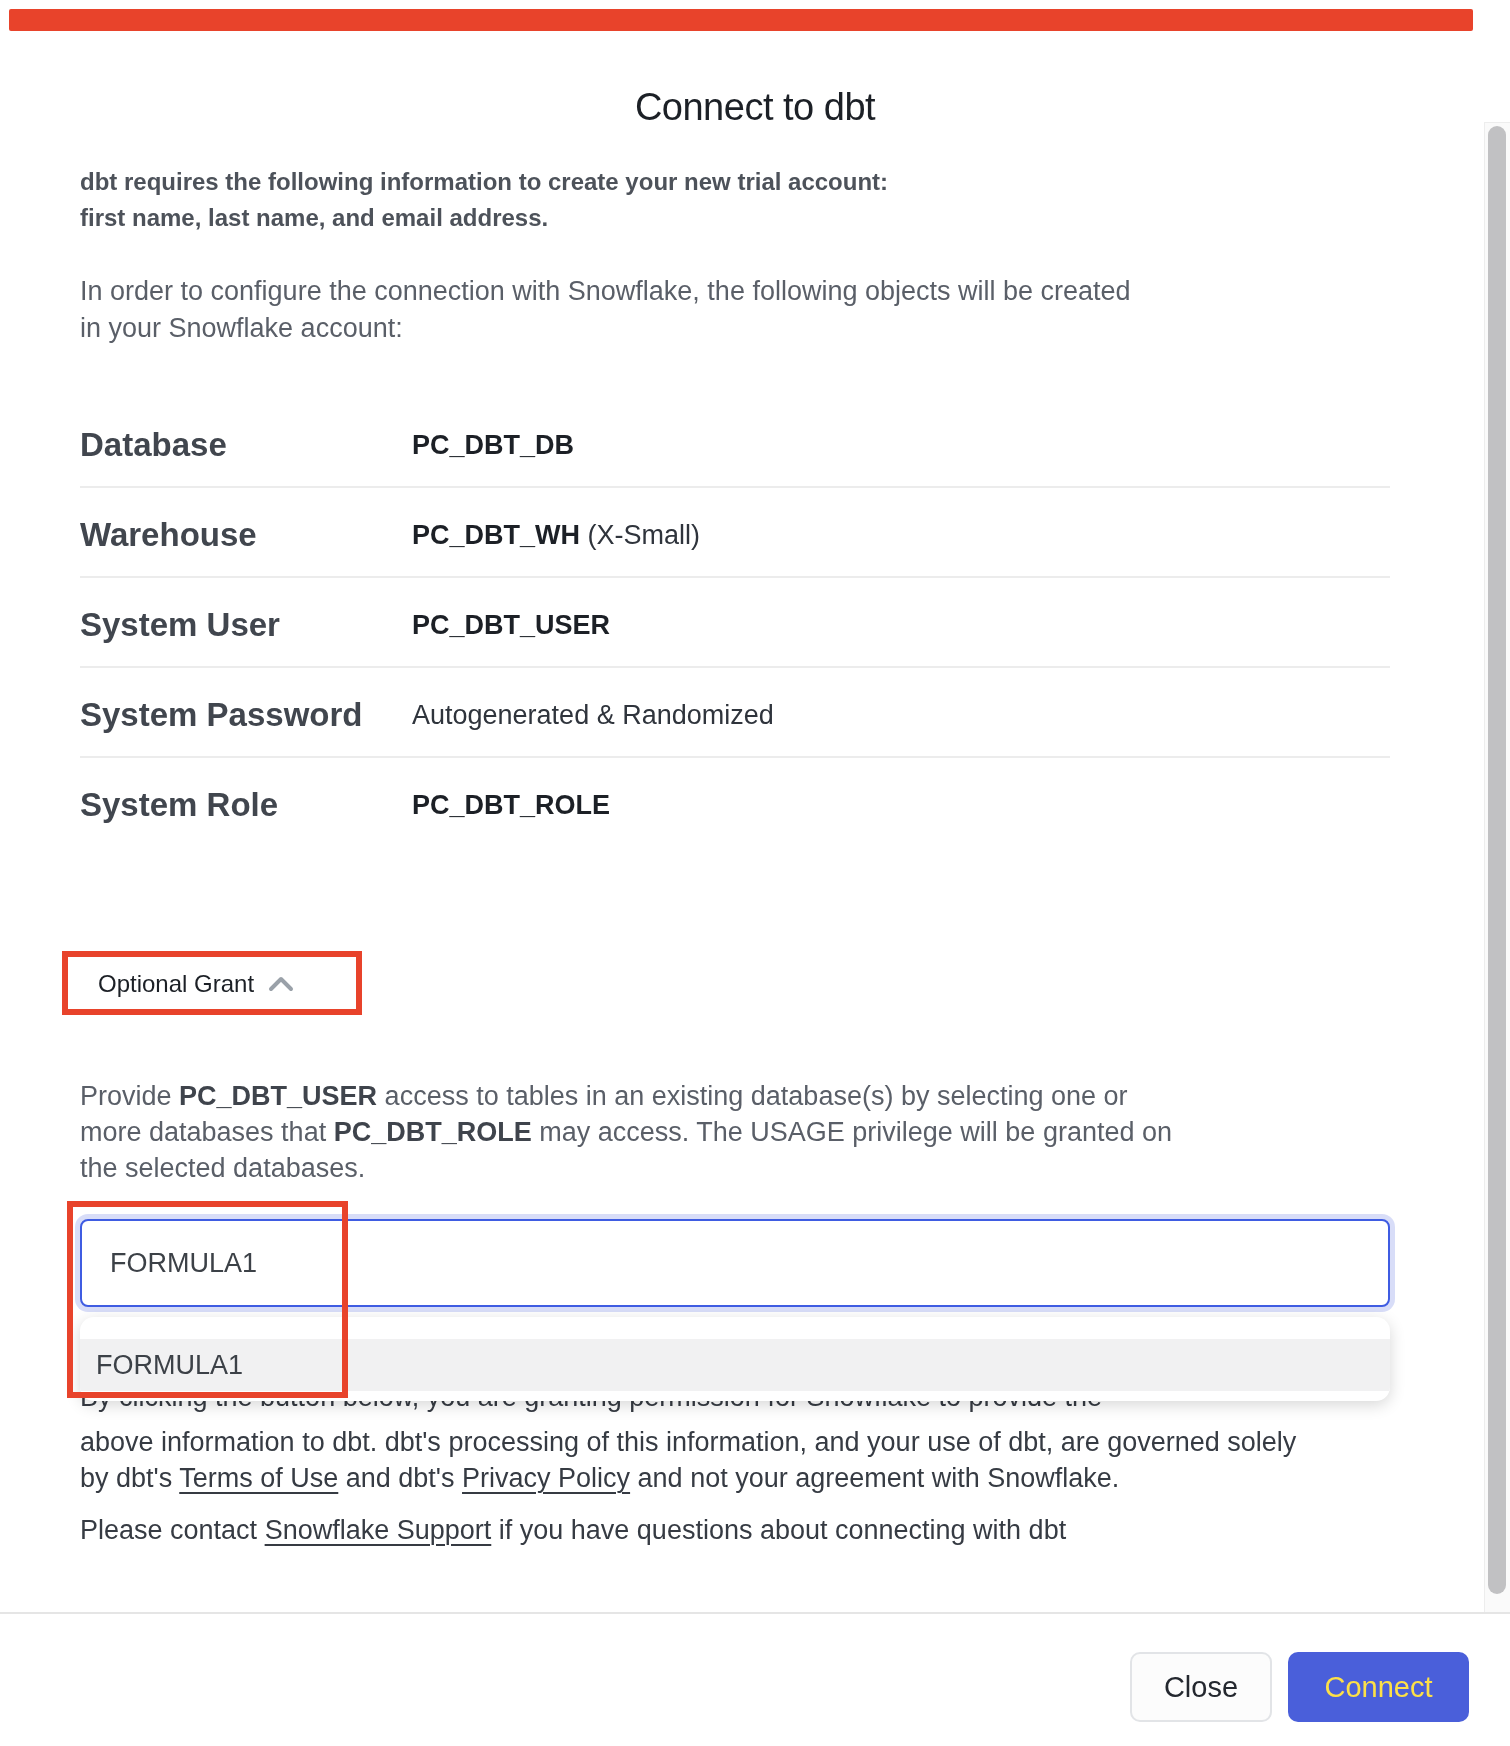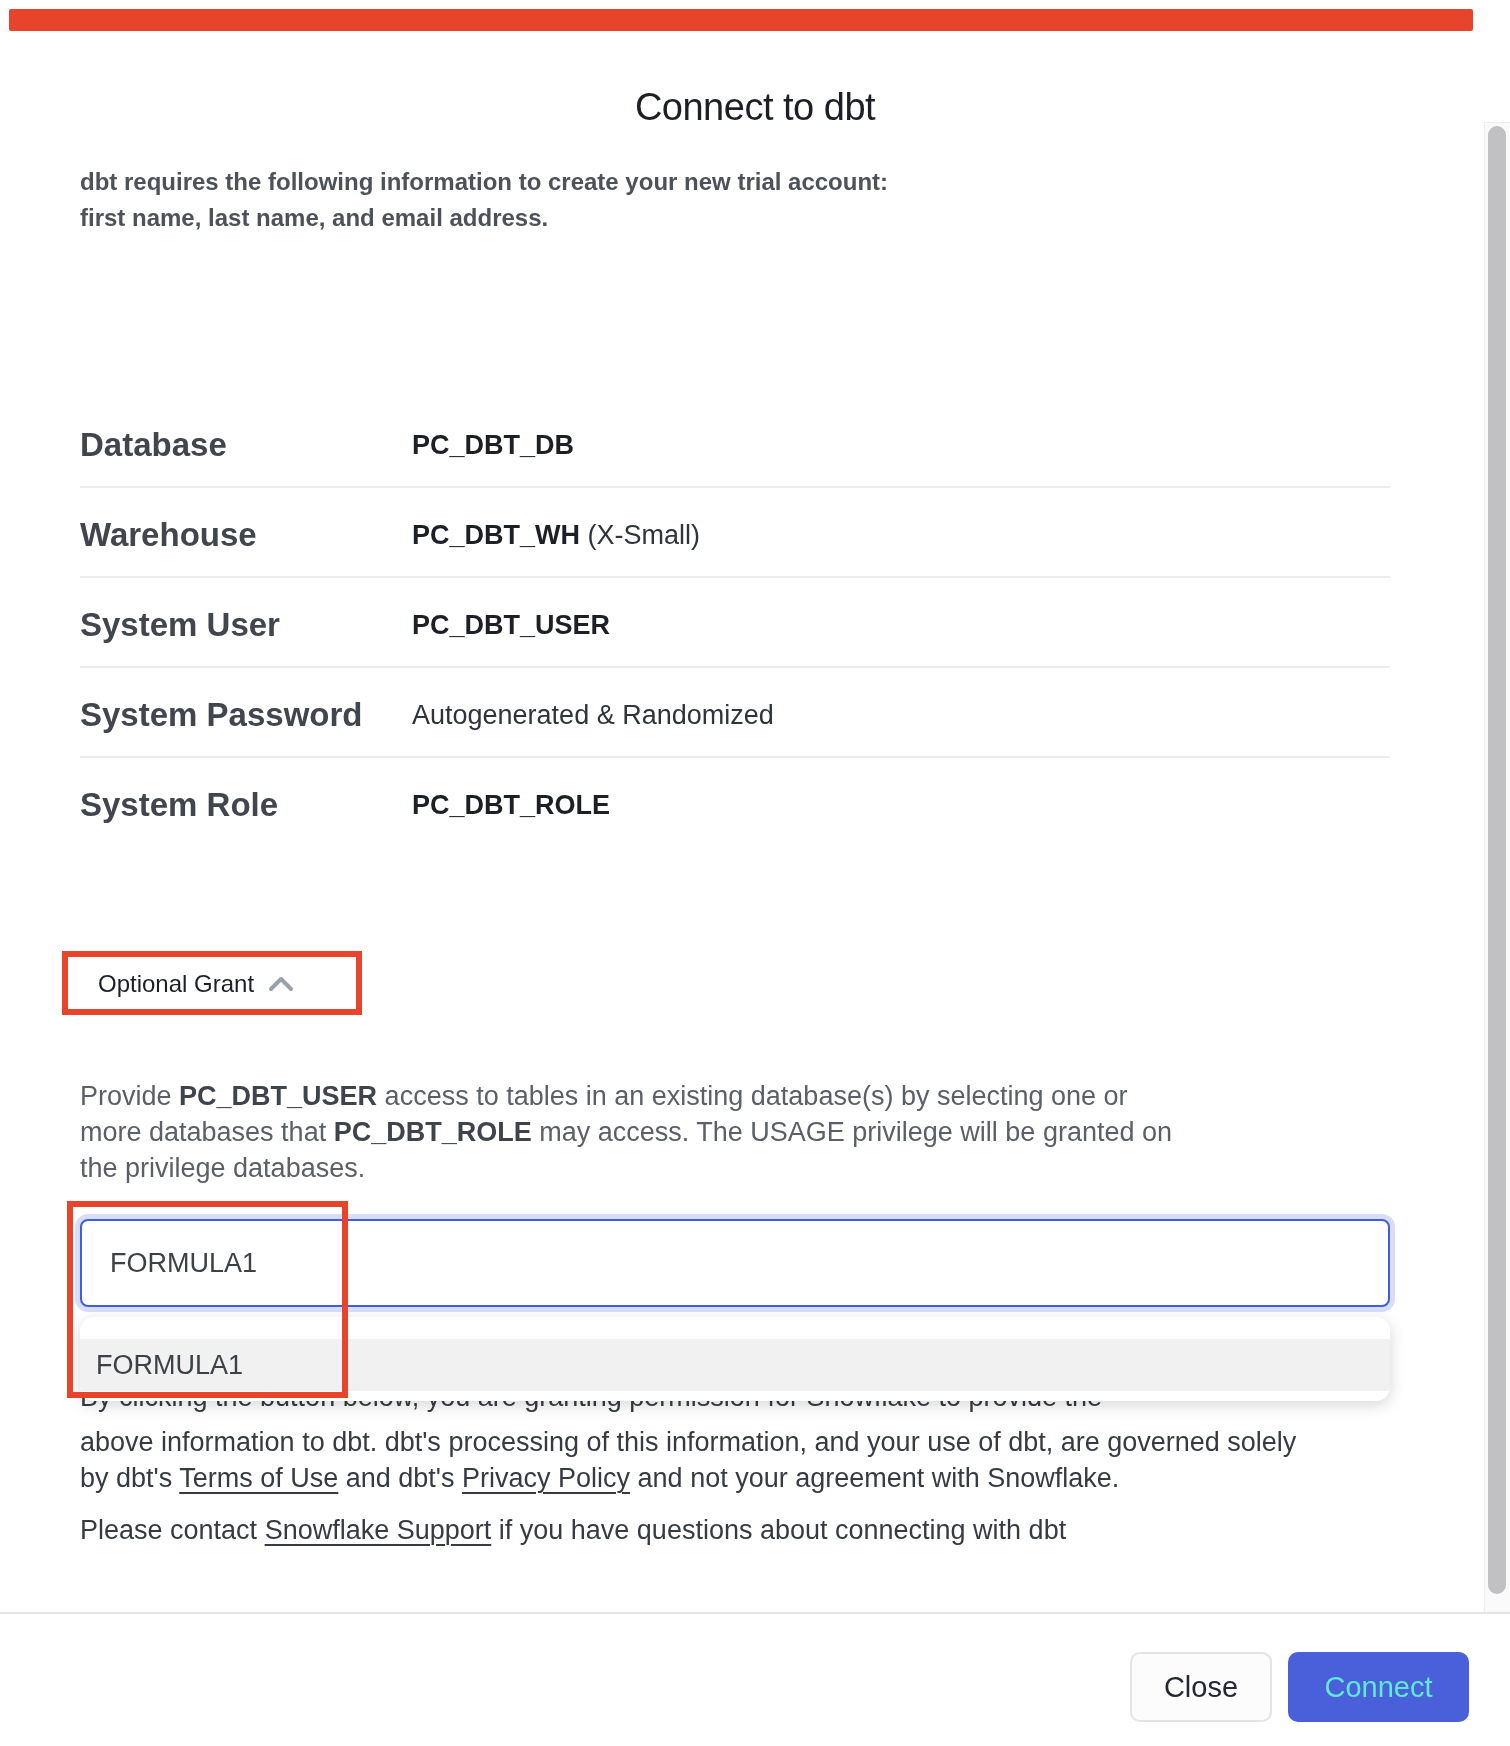--- a/index.html
+++ b/index.html
@@ -43,40 +43,44 @@
 
   .legal{font-size:27px;color:#363b43;line-height:30px;left:80px;white-space:nowrap;}
   .legal a, .legal .lnk{color:#363b43;text-decoration:underline;text-underline-offset:5px;
         text-decoration-thickness:2px;cursor:pointer;}
   .partial{z-index:1;}
 
   .footer-divider{left:0;top:1612px;width:1510px;height:2px;background:#e5e5e5;}
   .btn{position:absolute;top:1652px;height:70px;border-radius:10px;font-family:"Liberation Sans", sans-serif;
        font-size:29px;display:flex;align-items:center;justify-content:center;cursor:pointer;}
   .btn-close{left:1130px;width:142px;background:#fcfcfc;border:2px solid #e2e4e7;box-sizing:border-box;color:#24282f;}
-  .btn-connect{left:1288px;width:181px;background:#4a5fda;border:none;color:#5eead4;}
+  .btn-connect{left:1288px;width:181px;background:#4a5fda;border:none;color:#fde047;}
 
   .sb-track{left:1484px;top:122px;width:26px;height:1490px;background:#fafafa;
             border-left:1px solid #ededed;border-top:1px solid #ededed;box-sizing:border-box;}
   .sb-thumb{left:1488px;top:126px;width:18px;height:1468px;background:#c1c1c3;border-radius:9px;}
 </style>
 </head>
 <body>
 
 <div class="canvas">
 
   <div class="abs anno-bar" style="left:9px;top:9px;width:1464px;height:22px;"></div>
 
   <div class="abs title">Connect to dbt</div>
 
   <div class="abs intro">
     <div>dbt requires the following information to create your new trial account:</div>
     <div>first name, last name, and email address.</div>
   </div>
 
+  <div class="abs desc">
+    <div>In order to configure the connection with Snowflake, the following objects will be created</div>
+    <div>in your Snowflake account:</div>
+  </div>
 
   <div class="abs row-label" style="top:430px;">Database</div>
   <div class="abs row-value" style="top:430px;">PC_DBT_DB</div>
   <div class="abs divider" style="top:486px;"></div>
 
   <div class="abs row-label" style="top:520px;">Warehouse</div>
   <div class="abs row-value" style="top:520px;">
     <span>PC_DBT_WH</span><span class="reg"> (X-Small)</span>
   </div>
   <div class="abs divider" style="top:576px;"></div>
@@ -98,21 +102,21 @@
     <span class="chev">
       <svg width="26" height="20" viewBox="0 0 26 20">
         <polyline points="3,15 13,5 23,15" fill="none" stroke="#9aa1a9" stroke-width="4" stroke-linecap="round" stroke-linejoin="round"></polyline>
       </svg>
     </span>
   </div>
 
   <div class="abs grant">
     <div><span>Provide </span><b>PC_DBT_USER</b><span> access to tables in an existing database(s) by selecting one or</span></div>
     <div><span>more databases that </span><b>PC_DBT_ROLE</b><span> may access. The USAGE privilege will be granted on</span></div>
-    <div>the privilege databases.</div>
+    <div>the selected databases.</div>
   </div>
 
   <div class="abs legal partial" style="top:1382px;">By clicking the button below, you are granting permission for Snowflake to provide the</div>
 
   <input class="abs db-input" type="text" readonly="" value="FORMULA1" style="">
 
   <div class="abs dropdown">
     <div class="option">FORMULA1</div>
   </div>
 

